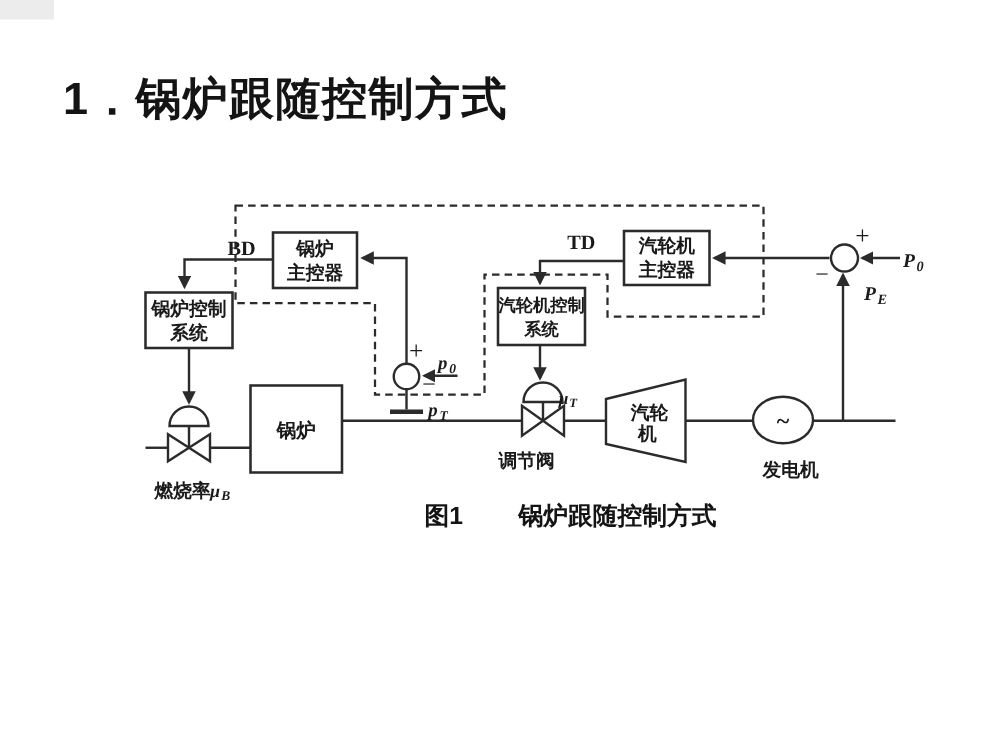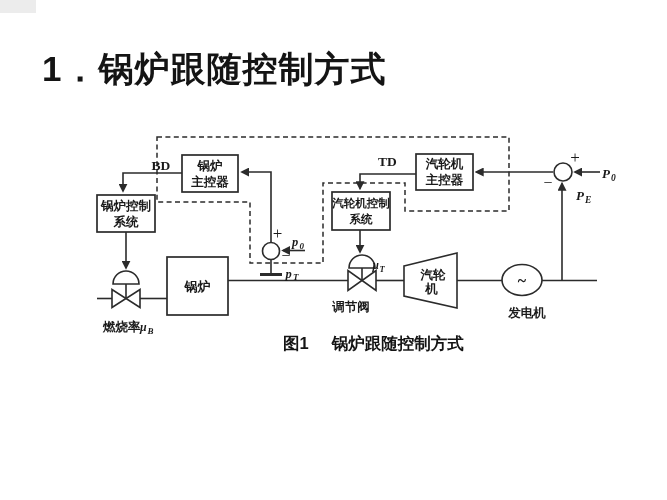--- a/index.html
+++ b/index.html
@@ -1,23 +1,23 @@
 <!DOCTYPE html>
 <html><head>
 <meta charset="utf-8">
 <style>
   html,body{margin:0;padding:0;background:#fff;}
   .slide{position:relative;width:667px;height:500px;background:#ffffff;overflow:hidden;
          font-family:"Liberation Sans",sans-serif;}
   .edge-artifact{position:absolute;left:0;top:0;width:36px;height:13px;background:#ececec;}
-  .page-title{position:absolute;left:42px;top:46px;font-size:35px;font-weight:bold;
+  .page-title{position:absolute;left:42px;top:46px;font-size:30px;font-weight:bold;
               color:#141414;letter-spacing:1px;white-space:nowrap;}
   .fig-caption{position:absolute;left:283px;top:333px;font-size:16.5px;font-weight:bold;
                color:#141414;white-space:nowrap;}
-  .fig-caption .cap-text{margin-left:23px;}
+  .fig-caption .cap-text{margin-left:37px;}
   svg.diagram{position:absolute;left:0;top:0;}
   .wire{fill:none;stroke:#2b2b2b;stroke-width:1.6;}
   .thick{fill:none;stroke:#2b2b2b;stroke-width:3;}
   .dashed{fill:none;stroke:#2b2b2b;stroke-width:1.5;stroke-dasharray:5 3.4;}
   .blockbox{fill:#ffffff;stroke:#2b2b2b;stroke-width:1.7;}
   .shape{fill:#ffffff;stroke:#2b2b2b;stroke-width:1.6;}
   text.cjk{font-family:"Liberation Sans",sans-serif;font-weight:700;fill:#1a1a1a;}
   text.math{font-family:"Liberation Serif",serif;font-style:italic;font-weight:700;fill:#1a1a1a;}
   text.sig{font-family:"Liberation Serif",serif;font-weight:700;fill:#1a1a1a;}
   text.sign{font-family:"Liberation Serif",serif;font-weight:400;fill:#1a1a1a;}

